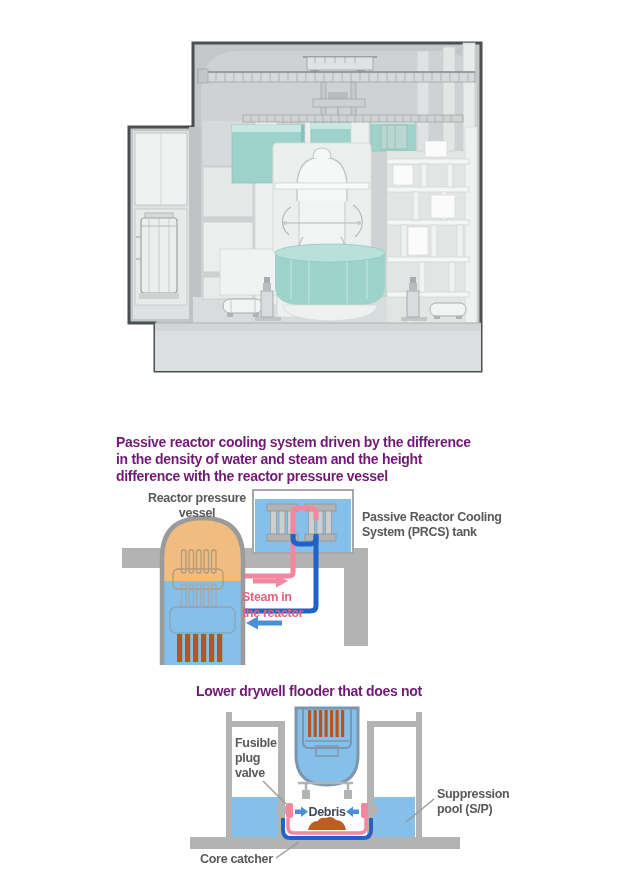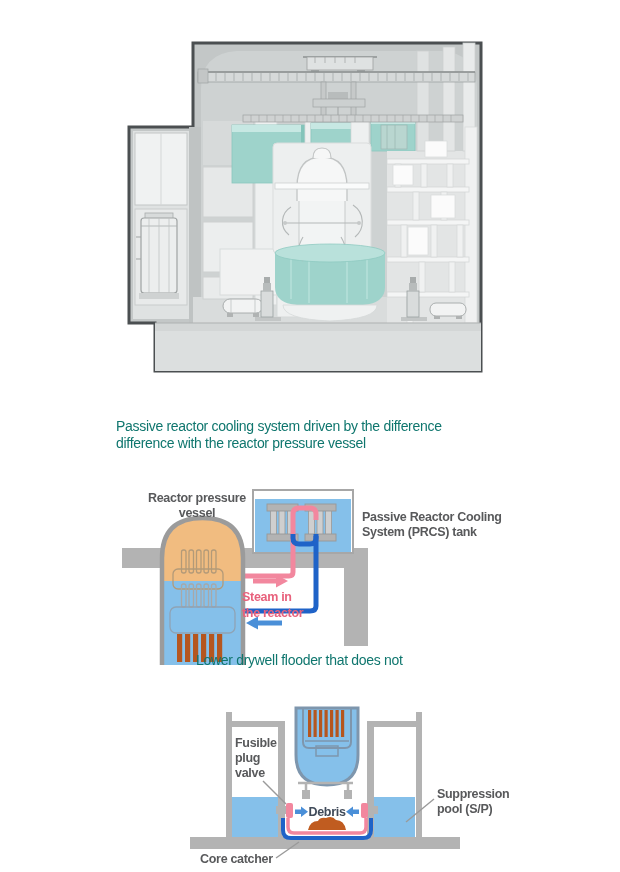--- a/index.html
+++ b/index.html
@@ -1,20 +1,20 @@
 <!DOCTYPE html>
 <html><head>
 <meta charset="utf-8">
 <style>
   html,body{margin:0;padding:0;background:#ffffff;}
   body{width:620px;height:872px;position:relative;overflow:hidden;
        font-family:"Liberation Sans","DejaVu Sans",sans-serif;}
   .abs{position:absolute;}
-  .heading{color:#0f766e;font-weight:normal;font-size:14px;line-height:17px;
-           letter-spacing:-0.3px;white-space:nowrap;}
+  .heading{color:#701a75;font-weight:bold;font-size:14px;line-height:17px;
+           letter-spacing:-0.3px;white-space:nowrap;margin-top:16px;}
   .heading span{display:block;}
   svg text{font-family:"Liberation Sans","DejaVu Sans",sans-serif;font-weight:bold;}
   .lbl{font-size:12.5px;letter-spacing:-0.3px;fill:#58595b;}
   .steam{font-size:12.5px;letter-spacing:-0.3px;fill:#e8617c;}
   .debris{font-size:12.5px;letter-spacing:-0.3px;fill:#404b5a;}
 </style>
 </head>
 <body>
 
 <svg class="abs" style="left:125px;top:37px;" width="372" height="338" viewBox="0 0 372 338">
@@ -235,20 +235,21 @@
       <rect x="285" y="240" width="6" height="6" fill="#a8acac"></rect>
     </g>
     <rect x="305" y="266" width="36" height="13" rx="6" fill="#f2f3f3" stroke="#a3a7a7" stroke-width="0.9"></rect>
     <rect x="309" y="279" width="6" height="3" fill="#b0b3b3"></rect>
     <rect x="331" y="279" width="6" height="3" fill="#b0b3b3"></rect>
   </g>
 </svg>
 
 <div class="abs heading" style="left:116px;top:418px;">
   <span>Passive reactor cooling system driven by the difference</span>
+  <span>in the density of water and steam and the height</span>
   <span>difference with the reactor pressure vessel</span>
 </div>
 
 <svg class="abs" style="left:110px;top:480px;" width="420" height="185" viewBox="0 0 420 185">
   <defs>
     <linearGradient id="p2b" x1="0" y1="0" x2="0" y2="1">
       <stop offset="0" stop-color="#f2879e"></stop>
       <stop offset="1" stop-color="#1f63c8"></stop>
     </linearGradient>
   </defs>
@@ -321,21 +322,21 @@
   </g>
 
   <text x="87" y="22" text-anchor="middle" class="lbl">Reactor pressure</text>
   <text x="87" y="37" text-anchor="middle" class="lbl">vessel</text>
   <text x="252" y="41" class="lbl">Passive Reactor Cooling</text>
   <text x="252" y="56" class="lbl">System (PRCS) tank</text>
   <text x="132" y="121" class="steam">Steam in</text>
   <text x="132" y="137" class="steam">the reactor</text>
 </svg>
 
-<div class="abs heading" style="left:196px;top:652px;">
+<div class="abs heading" style="left:196px;top:667px;">
   <span>Lower drywell flooder that does not</span>
 </div>
 
 <svg class="abs" style="left:140px;top:700px;" width="400" height="172" viewBox="0 0 400 172">
 
   <rect x="92" y="97" width="46" height="40" fill="#85c0ea"></rect>
   <rect x="234" y="97" width="41" height="40" fill="#85c0ea"></rect>
 
   <g fill="#b3b3b3">
     <rect x="86" y="12" width="6" height="125"></rect>

